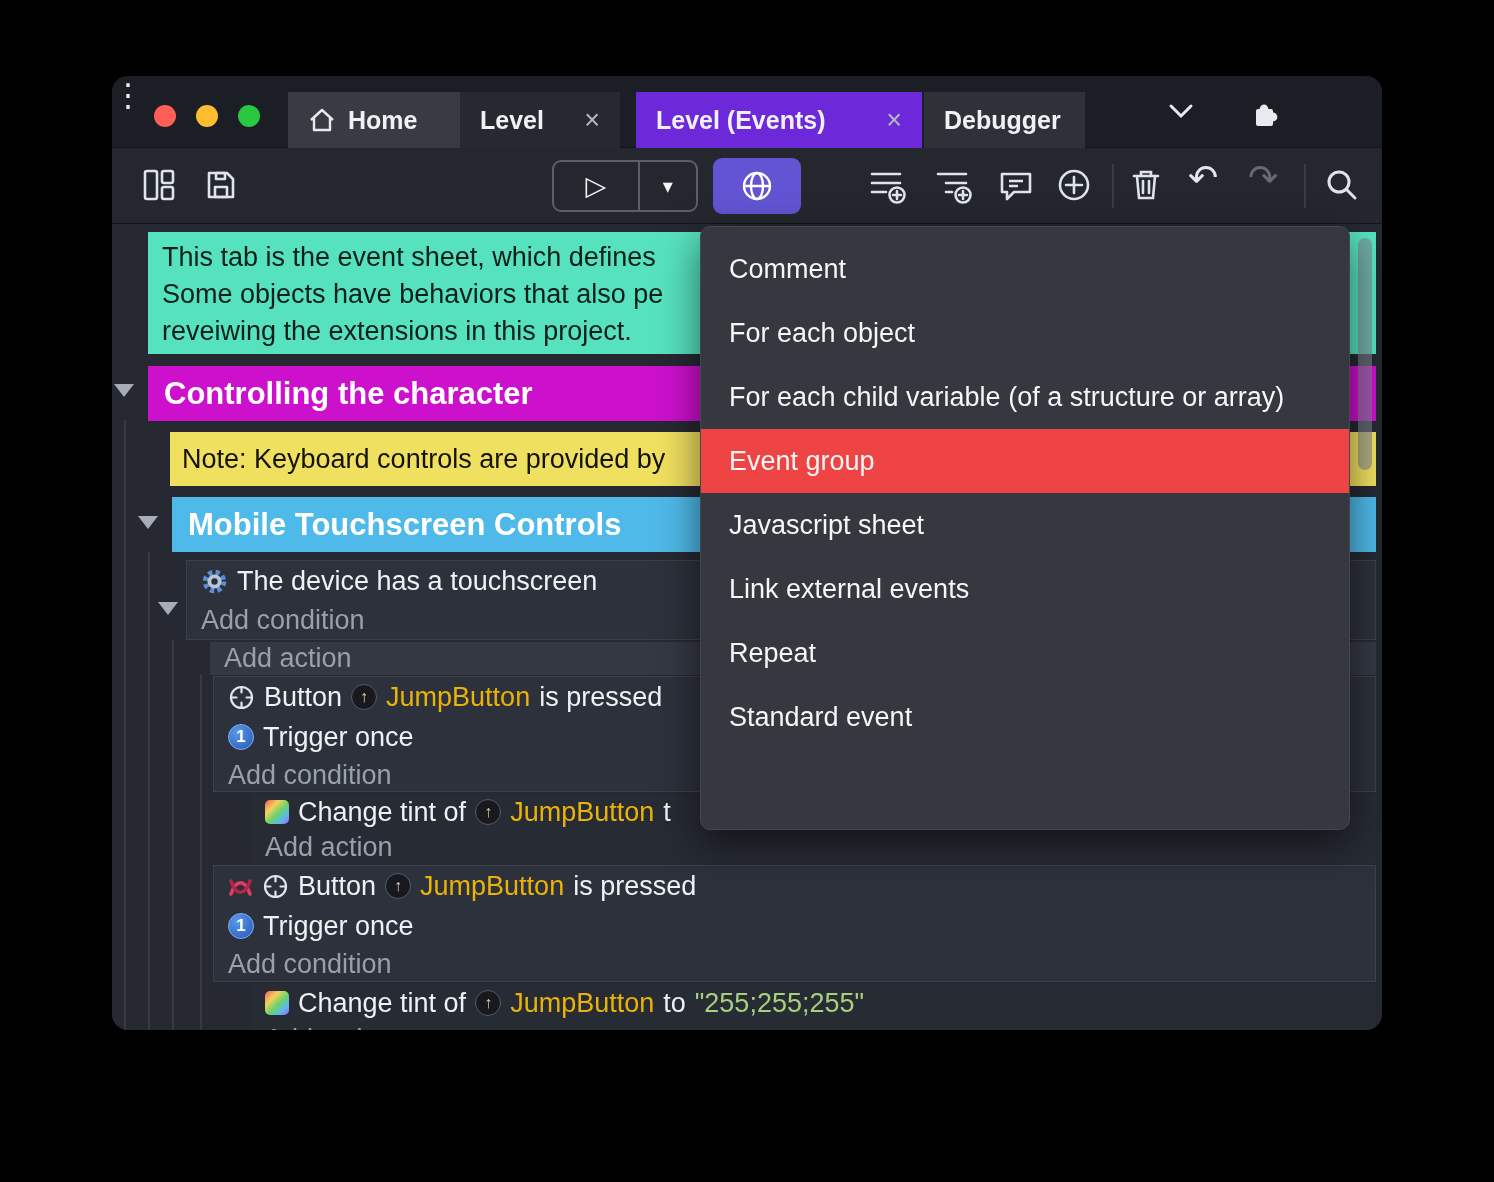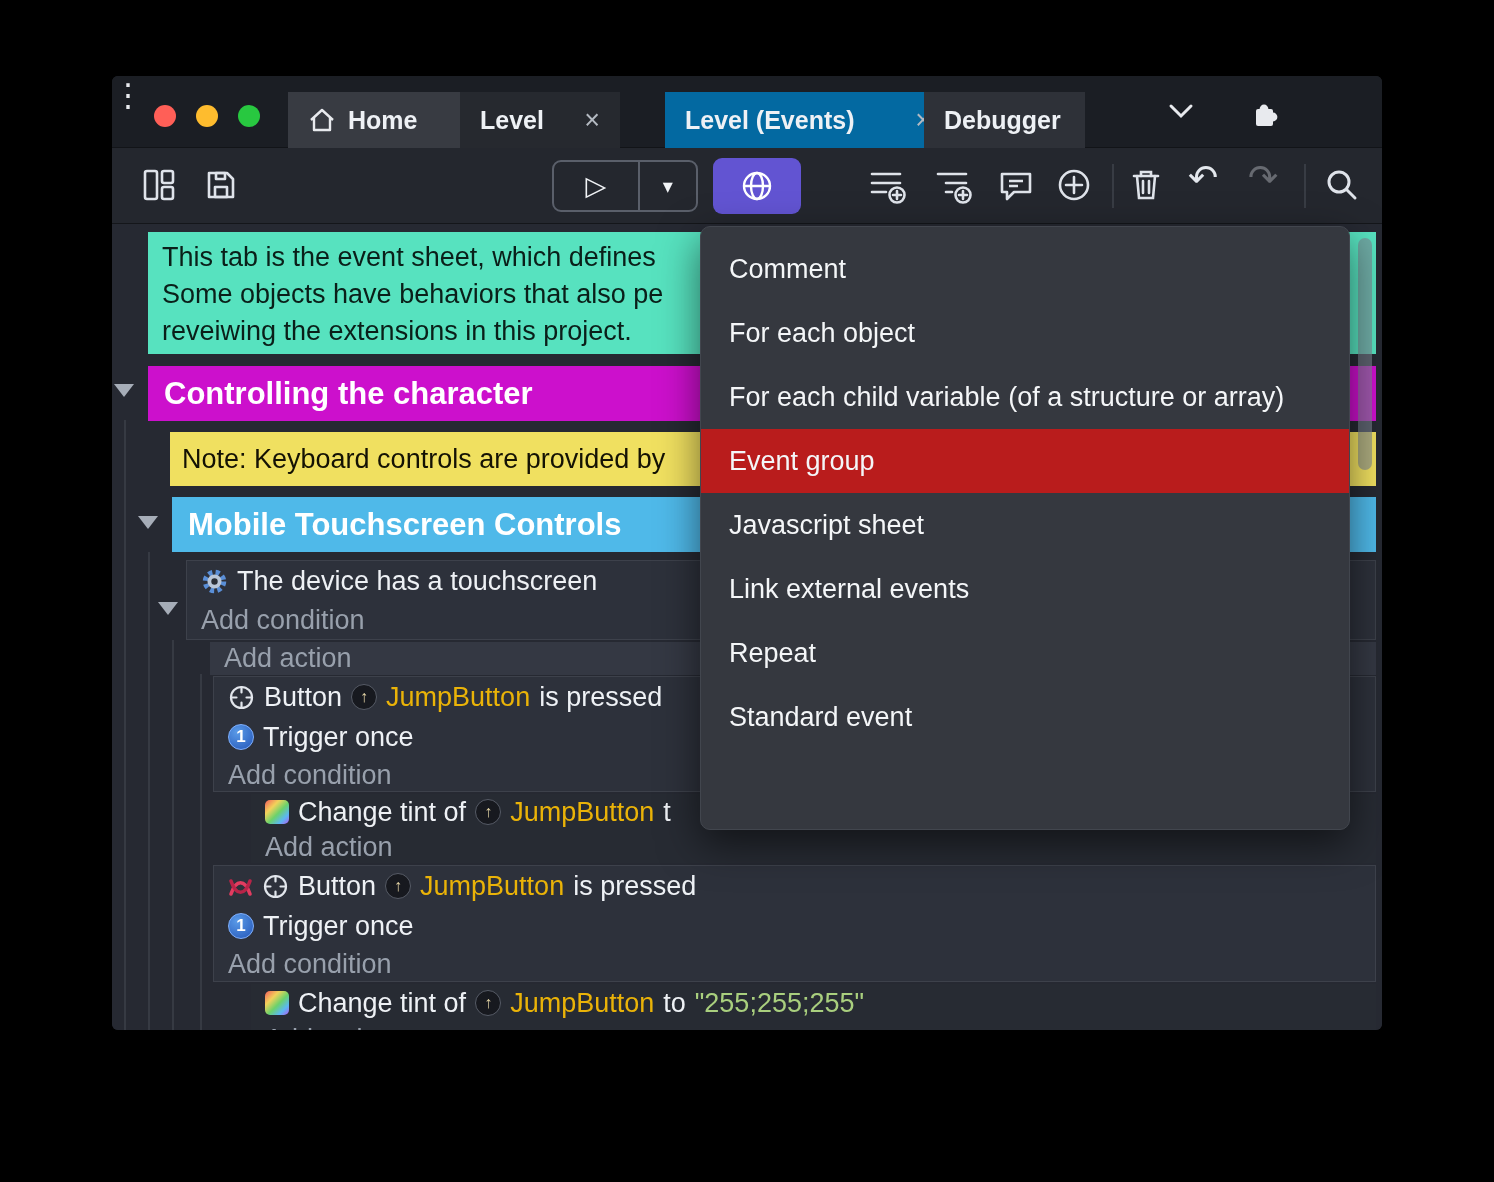--- a/index.html
+++ b/index.html
@@ -1,32 +1,32 @@
 <!DOCTYPE html>
 <html><head>
 <meta charset="utf-8">
 <style>
   *{margin:0;padding:0;box-sizing:border-box}
   html,body{width:1494px;height:1182px}
   body{background:#000;font-family:"Liberation Sans",sans-serif;position:relative;overflow:hidden}
 
   .window{position:absolute;left:112px;top:76px;width:1270px;height:954px;background:#22252c;
-    border-radius:6px;overflow:hidden;box-shadow:0 24px 70px rgba(0,0,0,.65)}
+    border-radius:16px;overflow:hidden;box-shadow:0 24px 70px rgba(0,0,0,.65)}
 
   
   .titlebar{position:absolute;left:0;top:0;width:100%;height:72px;background:#1b1e24;border-bottom:1px solid #121418}
   .light{position:absolute;top:29px;width:22px;height:22px;border-radius:50%}
   .light.red{left:42px;background:#ff5f57}
   .light.yellow{left:84px;background:#febc2e}
   .light.green{left:126px;background:#28c840}
   .tab{position:absolute;top:16px;height:56px;display:flex;align-items:center;gap:12px;padding:0 20px;
     color:#eef1f5;font-size:25px;font-weight:600;cursor:default}
   .tab-home{left:176px;width:184px;background:#383b42}
   .tab-level{left:348px;width:160px;background:#26292f}
-  .tab-active{left:553px;width:286px;background:#0369a1}
+  .tab-active{left:524px;width:286px;background:#6d28d9}
   .tab-debugger{left:812px;width:161px;background:#2e3138}
   .tab .close{margin-left:auto;color:#b4bac2;font-size:27px;font-weight:400;line-height:1}
   .tb-icon{position:absolute;color:#e8eaee}
   .chev{left:1056px;top:26px}
   .puzzle{left:1138px;top:22px}
   .kebab{left:1222px;top:14px;font-size:32px;color:#e8eaee}
 
   
   .toolbar{position:absolute;left:0;top:72px;width:100%;height:76px;background:#24272e;border-bottom:1px solid #14161a}
   .tool{position:absolute;color:#e3e7ed}
@@ -74,21 +74,21 @@
     display:inline-flex;align-items:center;justify-content:center}
   .tintsq{width:24px;height:24px;border-radius:5px;flex:0 0 auto;
     background:linear-gradient(135deg,#f25b5b,#f2d25b 30%,#6bd26b 55%,#5bb8f2 78%,#b05bf2)}
   .scrollthumb{position:absolute;left:1246px;top:14px;width:14px;height:232px;border-radius:7px;
     background:rgba(125,133,146,.6)}
 
   
   .ctxmenu{position:absolute;left:588px;top:150px;width:650px;height:604px;background:#35383f;
     border:1px solid #42464e;border-radius:10px;box-shadow:0 14px 40px rgba(0,0,0,.55);padding:10px 0;z-index:50}
   .ctxitem{height:64px;display:flex;align-items:center;padding-left:28px;color:#f4f6f8;font-size:27px;font-weight:500}
-  .ctxitem.hl{background:#b91c1c}
+  .ctxitem.hl{background:#ef4444}
 
   svg{display:block}
 </style>
 </head>
 <body>
 
 <div class="window">
 
   <div class="titlebar">
     <span class="light red"></span>

